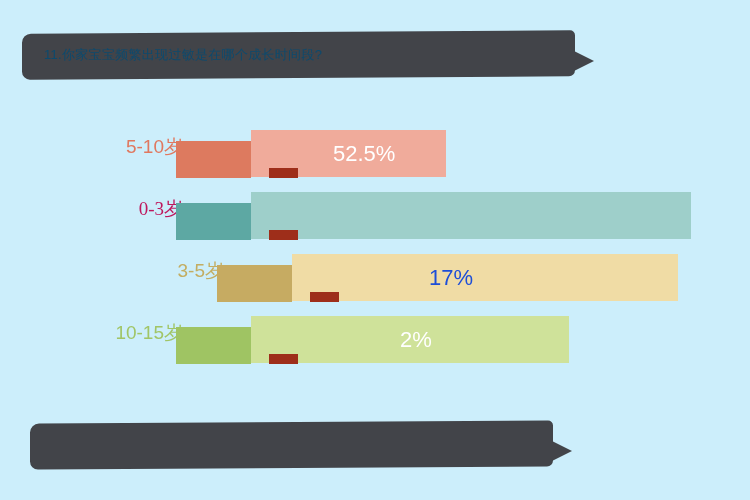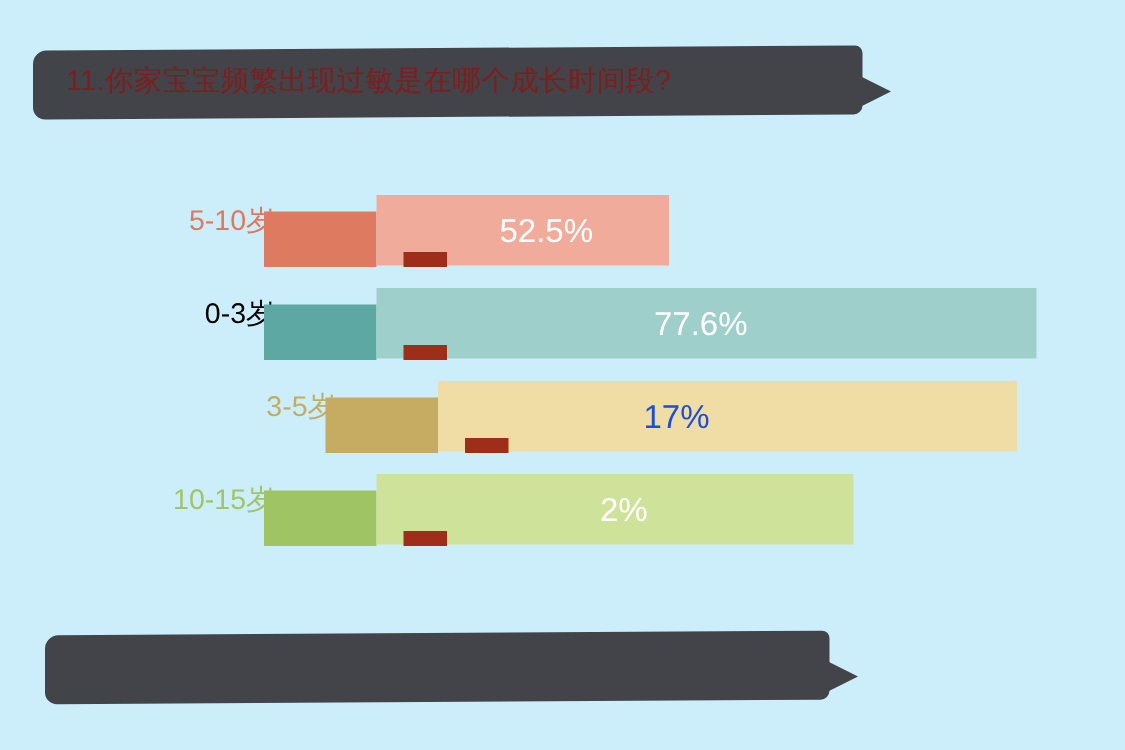--- a/index.html
+++ b/index.html
@@ -36,22 +36,22 @@
     border-top: 11px solid transparent;
     border-bottom: 11px solid transparent;
     border-left: 22px solid #424449;
     top: 18px;
   }
   .bubble .label {
     position: absolute;
     top: 0;
     height: 46px;
     line-height: 46px;
-    color: #7f1d1d;
-    font-size: 19px;
+    color: #0c4a6e;
+    font-size: 13px;
     letter-spacing: 0.3px;
     white-space: nowrap;
   }
 
   #bubble-q11 { left: 22px; top: 32px; width: 570px; }
   #bubble-q11 .body { width: 553px; }
   #bubble-q11 .tail { left: 550px; }
   #bubble-q11 .label { left: 22px; }
 
   #bubble-q12 { left: 30px; top: 422px; width: 540px; }
@@ -132,26 +132,25 @@
       <div class="label-box">
         <div class="row-label" style="color: rgb(224, 120, 95);">5-10岁</div>
       </div>
       <div class="bar-dark" style="width: 75px; background: rgb(221, 122, 95);"></div>
       <div class="bar-light" style="width: 195px; background: rgb(240, 171, 155);"></div>
       <div class="tab" style="background: rgb(158, 46, 26);"></div>
       <div class="value" style="left: 320px; color: rgb(255, 255, 255);">52.5%</div>
     </div>
     <div class="row" style="top: 62px;">
       <div class="label-box">
-        <div class="row-label" style="color: #000000;">0-3岁</div>
+        <div class="row-label" style="color: #be185d; font-family: Liberation Serif, serif;">0-3岁</div>
       </div>
       <div class="bar-dark" style="width: 75px; background: rgb(93, 168, 163);"></div>
       <div class="bar-light" style="width: 440px; background: rgb(158, 207, 202);"></div>
       <div class="tab" style="background: rgb(158, 46, 26);"></div>
-      <div class="value" style="left: 423px; color: rgb(255, 255, 255);">77.6%</div>
     </div>
     <div class="row" style="top: 124px; margin-left: 41px;">
       <div class="label-box">
         <div class="row-label" style="color: rgb(195, 173, 98);">3-5岁</div>
       </div>
       <div class="bar-dark" style="width: 75px; background: rgb(198, 171, 98);"></div>
       <div class="bar-light" style="width: 386px; background: rgb(240, 220, 165);"></div>
       <div class="tab" style="background: rgb(158, 46, 26);"></div>
       <div class="value" style="left: 375px; color: #1d4ed8;">17%</div>
     </div>

